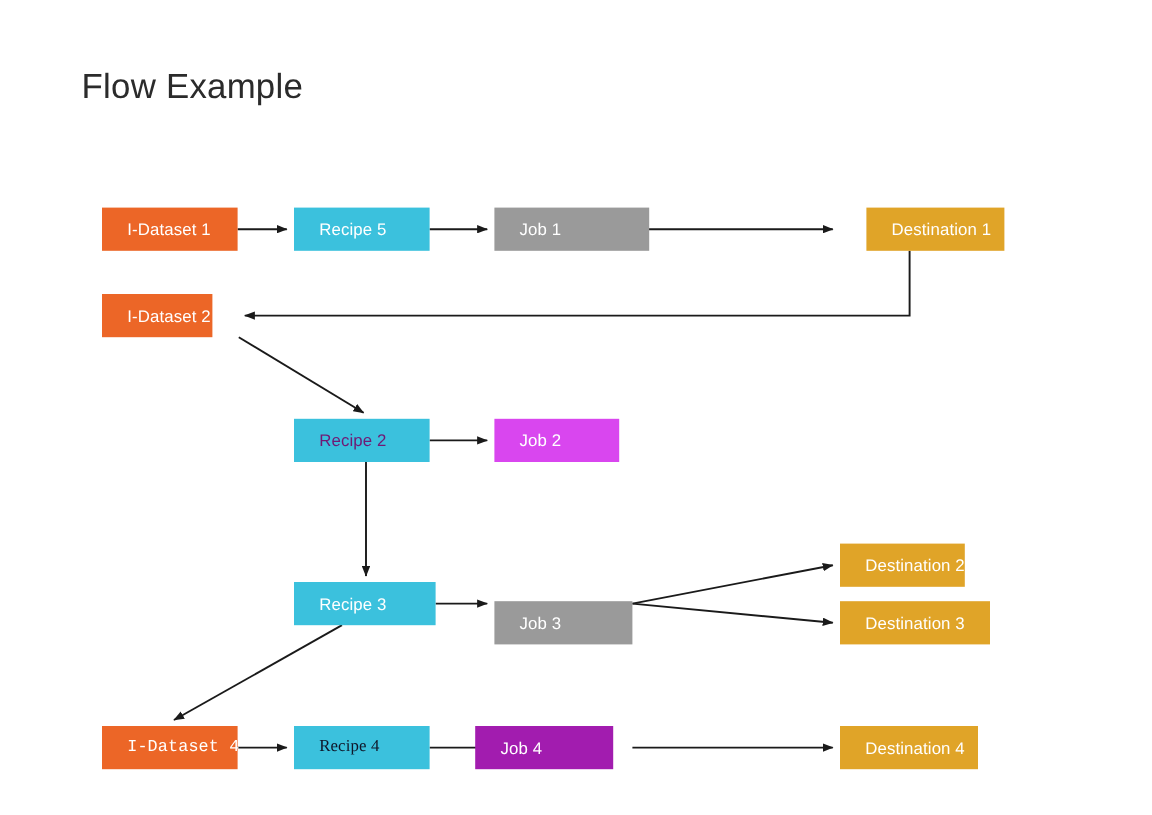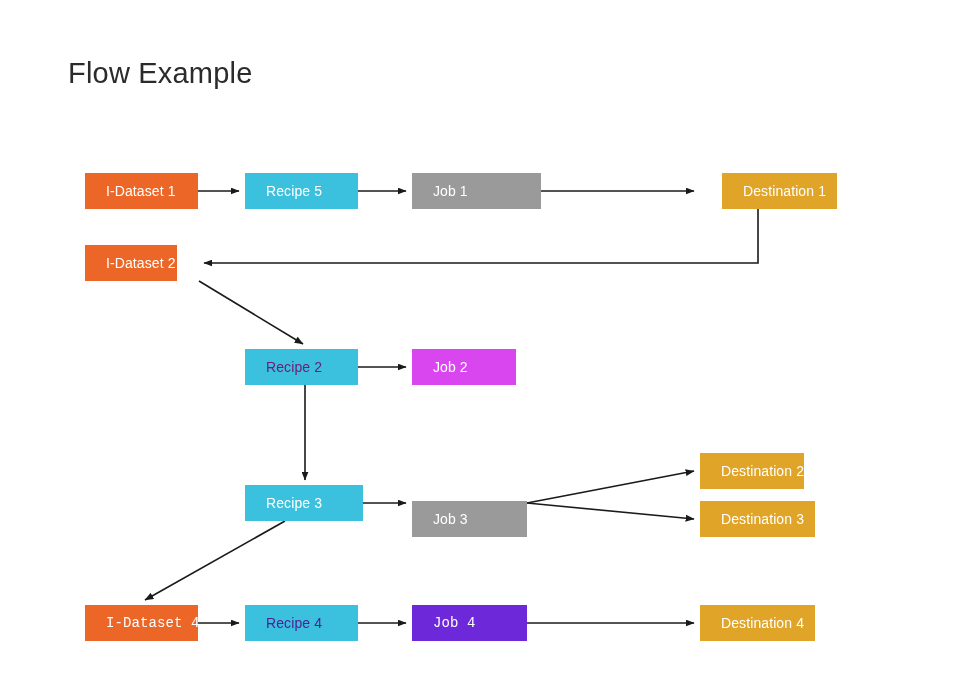--- a/index.html
+++ b/index.html
@@ -110,30 +110,30 @@
       </div>
       <div class="node" style="left: 245px; top: 485px; width: 118px; height: 36px; background: rgb(59, 193, 221); color: rgb(255, 255, 255);">
         <span>Recipe 3</span>
       </div>
       <div class="node" style="left: 412px; top: 485px; width: 115px; height: 36px; background: rgb(154, 154, 154); color: rgb(255, 255, 255); margin-top: 16px;">
         <span>Job 3</span>
       </div>
       <div class="node" style="left: 700px; top: 453px; width: 104px; height: 36px; background: rgb(224, 164, 40); color: rgb(255, 255, 255);">
         <span>Destination 2</span>
       </div>
-      <div class="node" style="left: 700px; top: 501px; width: 115px; height: 36px; background: rgb(224, 164, 40); color: rgb(255, 255, 255);">
+      <div class="node" style="left: 700px; top: 501px; width: 125px; height: 36px; background: rgb(224, 164, 40); color: rgb(255, 255, 255);">
         <span>Destination 3</span>
       </div>
       <div class="node" style="left: 85px; top: 605px; width: 113px; height: 36px; background: rgb(236, 102, 39); color: rgb(255, 255, 255); font-family: Liberation Mono, monospace;">
         <span>I-Dataset 4</span>
       </div>
-      <div class="node" style="left: 245px; top: 605px; width: 113px; height: 36px; background: rgb(59, 193, 221); color: #4c1d95;">
+      <div class="node" style="left: 245px; top: 605px; width: 113px; height: 36px; background: rgb(59, 193, 221); color: #0f172a; font-family: Liberation Serif, serif;">
         <span>Recipe 4</span>
       </div>
-      <div class="node" style="left: 412px; top: 605px; width: 115px; height: 36px; background: #6d28d9; color: rgb(255, 255, 255); font-family: Liberation Mono, monospace;">
+      <div class="node" style="left: 396px; top: 605px; width: 115px; height: 36px; background: #a21caf; color: rgb(255, 255, 255);">
         <span>Job 4</span>
       </div>
       <div class="node" style="left: 700px; top: 605px; width: 115px; height: 36px; background: rgb(224, 164, 40); color: rgb(255, 255, 255);">
         <span>Destination 4</span>
       </div>
     </div>
 
 </div>
 
 </body></html>

